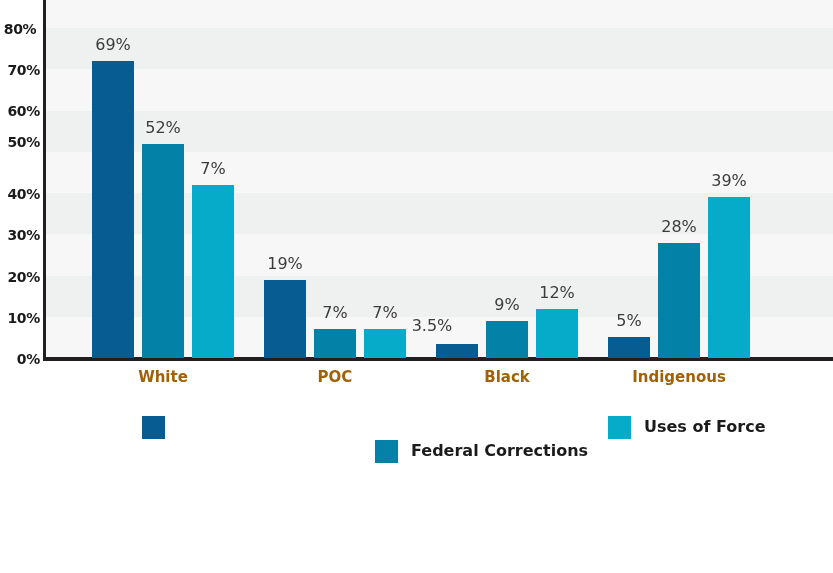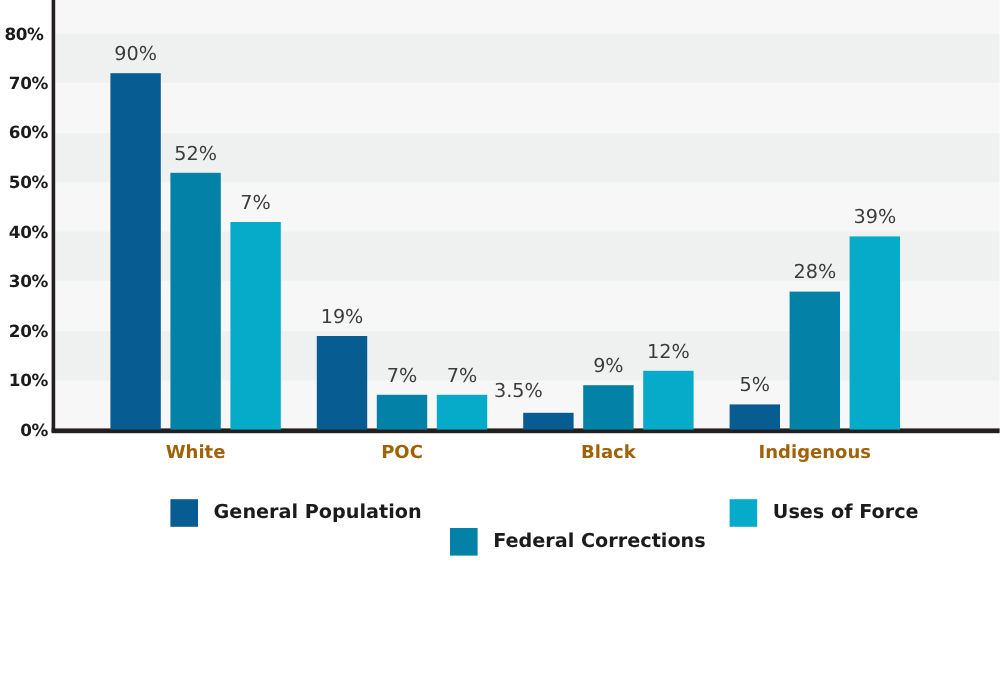--- a/index.html
+++ b/index.html
@@ -147,21 +147,21 @@
     <div class="band" style="top:275.5px;height:41.25px;"></div>
   </div>
 
   <div class="axis-line-y"></div>
   <div class="axis-line-x"></div>
 
   <div class="y-axis">
     <div class="y-tick" style="top:22px;text-align:center;">80%</div>
     <div class="y-tick" style="top:63px;">70%</div>
     <div class="y-tick" style="top:104px;">60%</div>
-    <div class="y-tick" style="top:146px;">50%</div>
+    <div class="y-tick" style="top:135px;">50%</div>
     <div class="y-tick" style="top:187px;">40%</div>
     <div class="y-tick" style="top:228px;">30%</div>
     <div class="y-tick" style="top:270px;">20%</div>
     <div class="y-tick" style="top:311px;">10%</div>
     <div class="y-tick" style="top:352px;">0%</div>
   </div>
 
   <div id="bars-layer" style="position:absolute; left:45px; top:0; width:788px; height:358px;">
       <div class="bar" style="left: 47px; width: 42px; height: 297px; bottom: 0px; background: rgb(7, 93, 146);"></div>
       <div class="bar" style="left: 97px; width: 42px; height: 214.5px; bottom: 0px; background: rgb(3, 129, 166);"></div>
@@ -171,21 +171,21 @@
       <div class="bar" style="left: 319px; width: 42px; height: 28.875px; bottom: 0px; background: rgb(6, 171, 201);"></div>
       <div class="bar" style="left: 391px; width: 42px; height: 14.4375px; bottom: 0px; background: rgb(7, 93, 146);"></div>
       <div class="bar" style="left: 441px; width: 42px; height: 37.125px; bottom: 0px; background: rgb(3, 129, 166);"></div>
       <div class="bar" style="left: 491px; width: 42px; height: 49.5px; bottom: 0px; background: rgb(6, 171, 201);"></div>
       <div class="bar" style="left: 563px; width: 42px; height: 20.625px; bottom: 0px; background: rgb(7, 93, 146);"></div>
       <div class="bar" style="left: 613px; width: 42px; height: 115.5px; bottom: 0px; background: rgb(3, 129, 166);"></div>
       <div class="bar" style="left: 663px; width: 42px; height: 160.875px; bottom: 0px; background: rgb(6, 171, 201);"></div>
     </div>
 
   <div id="bar-labels-layer" style="position:absolute; left:45px; top:0; width:788px; height:358px;">
-      <div class="bar-label" style="left: 35px; width: 66px; top: 37px;">90%</div>
+      <div class="bar-label" style="left: 35px; width: 66px; top: 37px;">69%</div>
       <div class="bar-label" style="left: 85px; width: 66px; top: 119.5px;">52%</div>
       <div class="bar-label" style="left: 135px; width: 66px; top: 160.75px;">7%</div>
       <div class="bar-label" style="left: 207px; width: 66px; top: 255.625px;">19%</div>
       <div class="bar-label" style="left: 257px; width: 66px; top: 305.125px;">7%</div>
       <div class="bar-label" style="left: 307px; width: 66px; top: 305.125px;">7%</div>
       <div class="bar-label" style="left: 345px; width: 84px; top: 317.562px;">3.5%</div>
       <div class="bar-label" style="left: 429px; width: 66px; top: 296.875px;">9%</div>
       <div class="bar-label" style="left: 479px; width: 66px; top: 284.5px;">12%</div>
       <div class="bar-label" style="left: 551px; width: 66px; top: 313.375px;">5%</div>
       <div class="bar-label" style="left: 601px; width: 66px; top: 218.5px;">28%</div>
@@ -195,21 +195,20 @@
   <div id="cat-layer" style="position:absolute; left:45px; top:0; width:788px; height:40px;">
       <div class="cat-label" style="left: 17px; width: 202px;">White</div>
       <div class="cat-label" style="left: 361px; width: 202px;">Black</div>
       <div class="cat-label" style="left: 189px; width: 202px;">POC</div>
       <div class="cat-label" style="left: 533px; width: 202px;">Indigenous</div>
     </div>
 
   <div class="legend" id="legend">
       <div class="legend-item" style="left: 142px;">
         <span class="legend-swatch" style="background: rgb(7, 93, 146);"></span>
-        <span class="legend-text">General Population</span>
       </div>
       <div class="legend-item" style="left: 375px; margin-top: 24px;">
         <span class="legend-swatch" style="background: rgb(3, 129, 166);"></span>
         <span class="legend-text">Federal Corrections</span>
       </div>
       <div class="legend-item" style="left: 608px;">
         <span class="legend-swatch" style="background: rgb(6, 171, 201);"></span>
         <span class="legend-text">Uses of Force</span>
       </div>
     </div>

